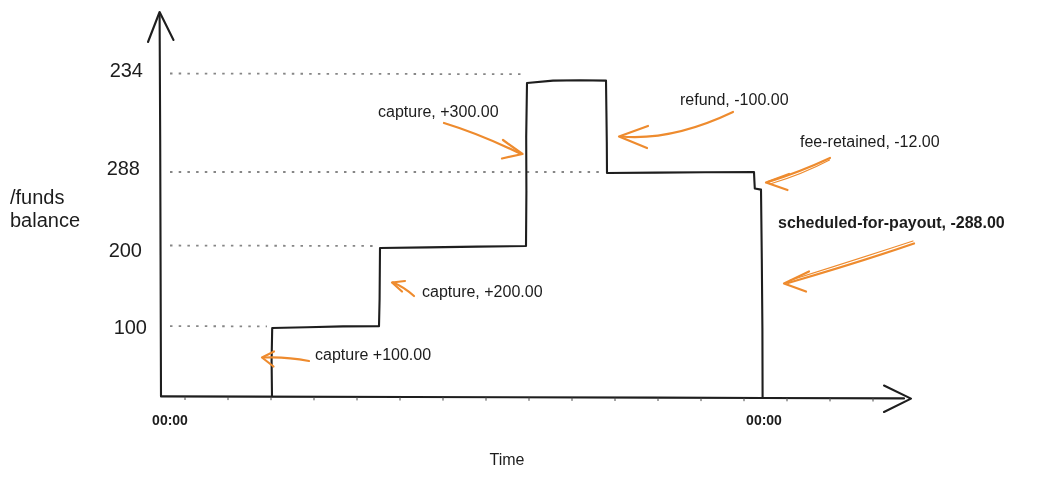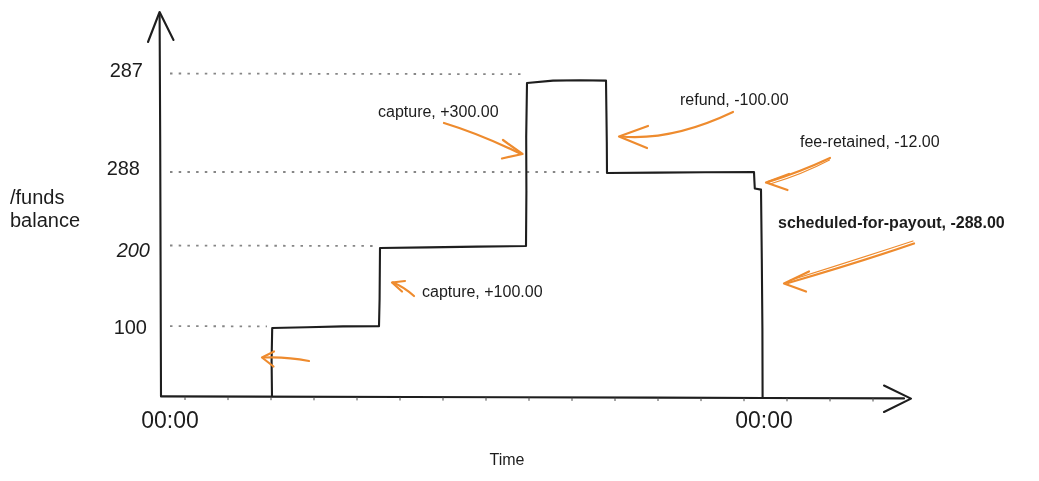--- a/index.html
+++ b/index.html
@@ -14,21 +14,21 @@
     width:1039px;height:481px;
     background:var(--bg);
     overflow:hidden;
     font-family:"Liberation Sans",sans-serif;
     color:#1c1c1c;
   }
   .canvas svg{position:absolute;left:0;top:0;}
   .lbl{position:absolute;white-space:nowrap;}
   .annot{font-size:16px;line-height:19px;}
   .ytick{font-size:20px;line-height:24px;width:60px;text-align:right;}
-  .xtick{font-size:23px;line-height:20px;transform:translateX(-50%);}
+  .xtick{font-size:14px;line-height:20px;transform:translateX(-50%);font-weight:bold;}
   .xtitle{font-size:16px;line-height:23px;transform:translateX(-50%);}
   .ytitle{font-size:20px;line-height:23px;white-space:pre-line;}
   .ink{stroke:var(--ink);stroke-width:2.1;fill:none;stroke-linecap:round;stroke-linejoin:round;}
   .guide{stroke:var(--guide);stroke-width:1.8;stroke-dasharray:2.5 6.2;fill:none;}
   .tick{stroke:#4a4a4a;stroke-width:1;fill:none;}
   .orange{stroke:var(--accent);stroke-width:2.2;fill:none;stroke-linecap:round;stroke-linejoin:round;}
   .orange-thin{stroke:var(--accent);stroke-width:1.2;fill:none;stroke-linecap:round;stroke-linejoin:round;}
 </style>
 </head>
 <body>
@@ -100,29 +100,30 @@
     <g>
       <path class="orange" d="M914,243.5 Q860,262 788,283"></path>
       <path class="orange-thin" d="M913,241 Q858,259 789.5,280.5"></path>
       <path class="orange" d="M809,271.5 L784,283.5 L806,291.5"></path>
     </g>
   </svg>
 
   <div class="lbl ytitle" style="left:10px;top:186px;">/funds
 balance</div>
 
-  <div class="lbl ytick" style="left:83px;top:58px;">287</div>
+  <div class="lbl ytick" style="left:83px;top:58px;">234</div>
   <div class="lbl ytick" style="left:80px;top:156px;">288</div>
-  <div class="lbl ytick" style="left:90px;top:238px;font-style:italic;">200</div>
+  <div class="lbl ytick" style="left:82px;top:238px;">200</div>
   <div class="lbl ytick" style="left:87px;top:315px;">100</div>
 
   <div class="lbl xtick" style="left:170px;top:410px;">00:00</div>
   <div class="lbl xtick" style="left:764px;top:410px;">00:00</div>
 
   <div class="lbl xtitle" style="left:507px;top:448px;">Time</div>
 
-  <div class="lbl annot" style="left:422px;top:282px;">capture, +100.00</div>
+  <div class="lbl annot" style="left:315px;top:345px;">capture +100.00</div>
+  <div class="lbl annot" style="left:422px;top:282px;">capture, +200.00</div>
   <div class="lbl annot" style="left:378px;top:102px;">capture, +300.00</div>
   <div class="lbl annot" style="left:680px;top:90px;">refund, -100.00</div>
   <div class="lbl annot" style="left:800px;top:132px;">fee-retained, -12.00</div>
   <div class="lbl annot" style="left:778px;top:213px;font-weight:bold;">scheduled-for-payout, -288.00</div>
 
 </div>
 
 </body></html>

